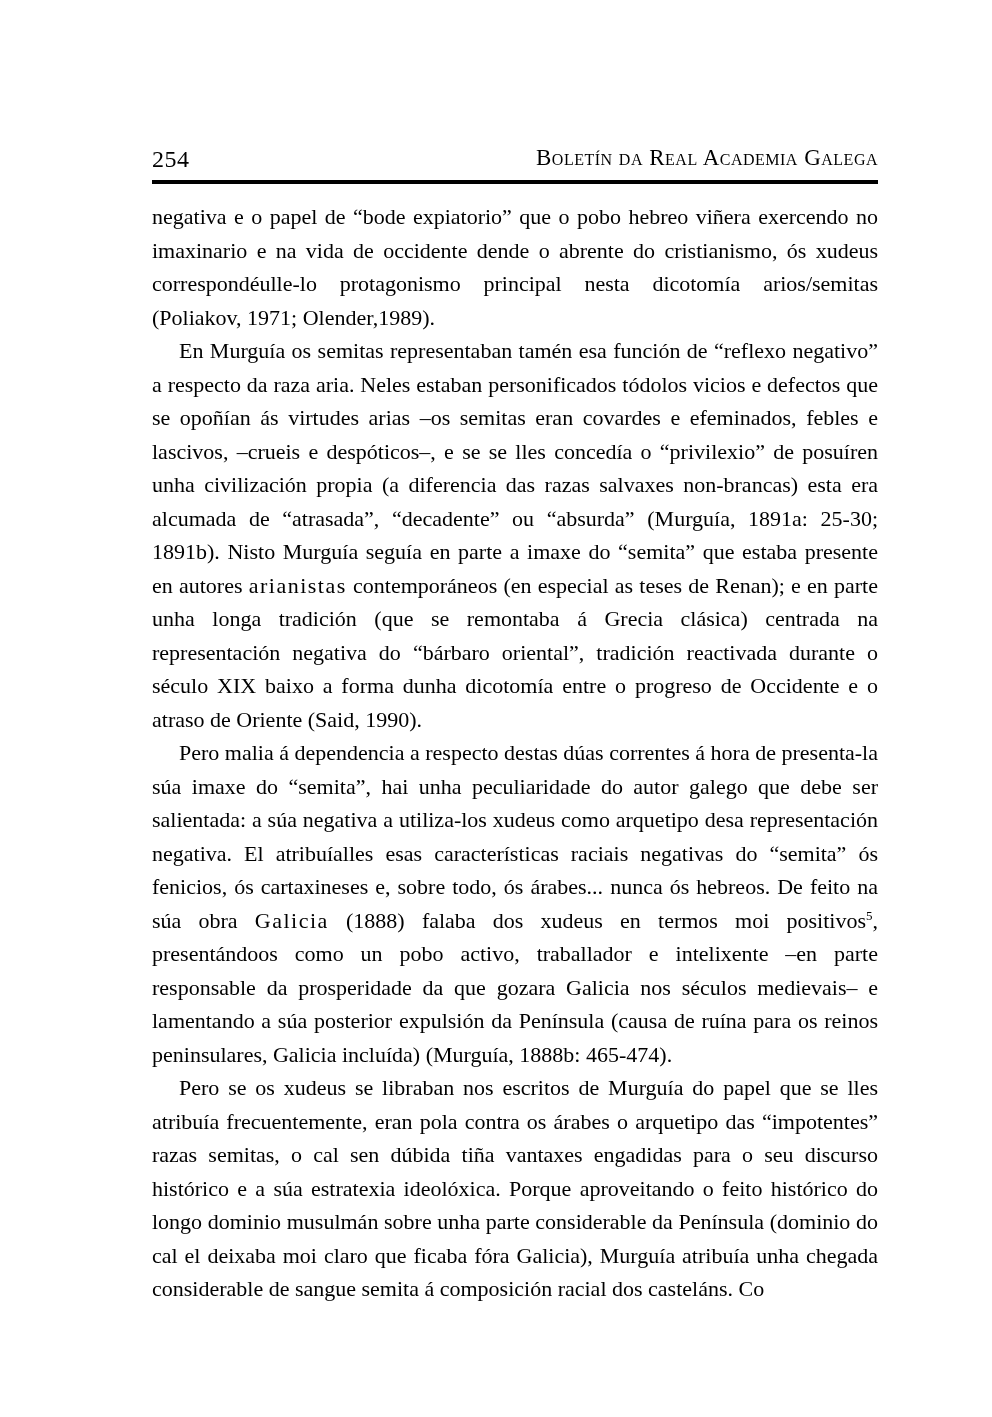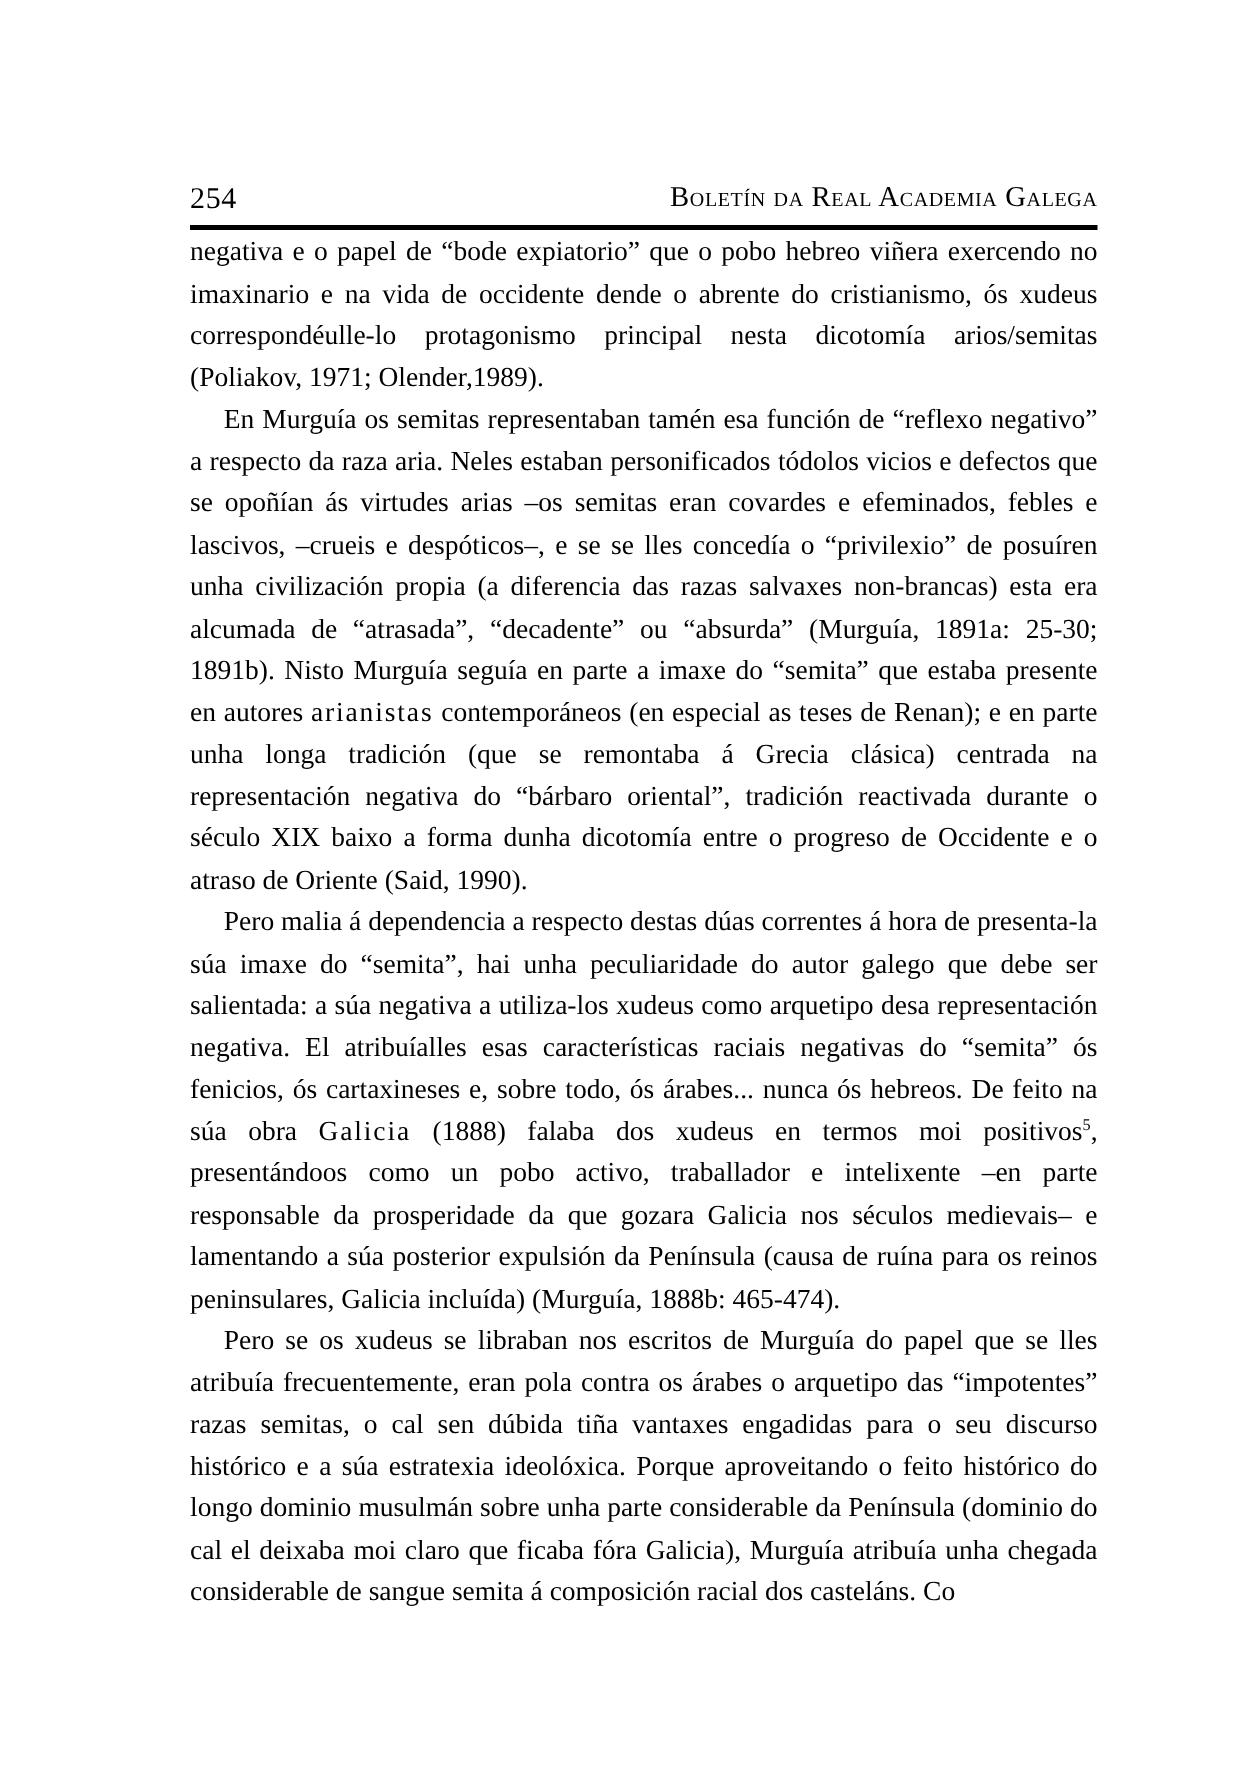--- a/index.html
+++ b/index.html
@@ -37,20 +37,21 @@
   }
   .journal-title {
     text-align: right;
     font-variant: small-caps;
     font-size: 23px;
     letter-spacing: 0.5px;
     line-height: 26px;
     margin-top: 17px;
   }
   .body-text {
+    margin-top: 16px;
     font-size: 22px;
     line-height: 33.5px;
     text-align: justify;
   }
   .para {
     margin: 0;
     padding: 0;
   }
   .para.indent {
     text-indent: 27px;

